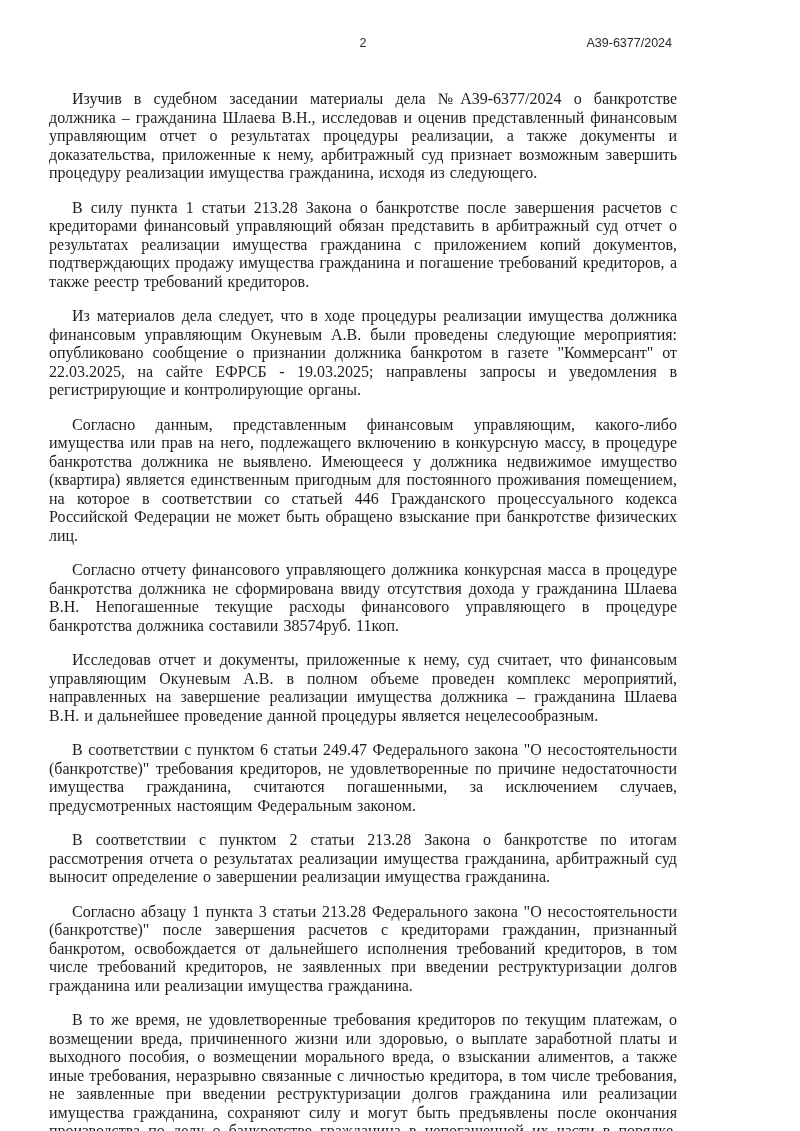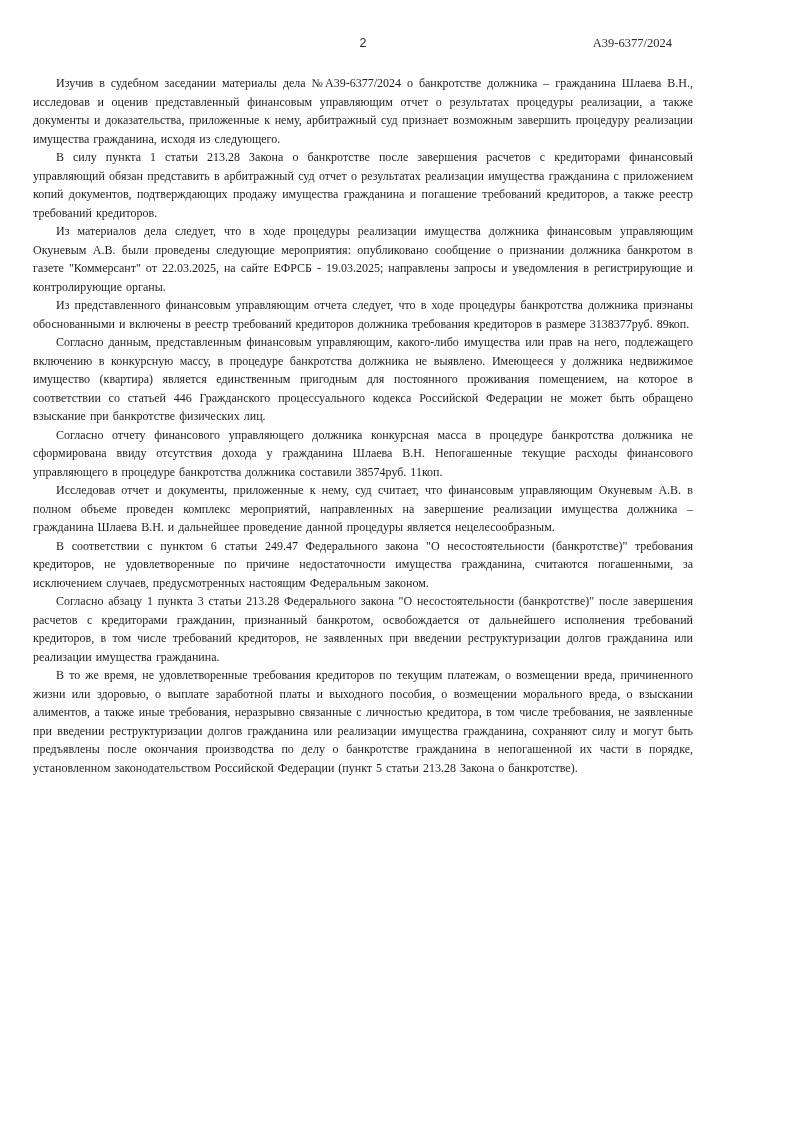--- a/index.html
+++ b/index.html
@@ -28,52 +28,51 @@
   }
   .pagenum {
     position: absolute;
     left: 0;
     width: 726px;
     text-align: center;
   }
   .casenum {
     position: absolute;
     right: 128px;
-    font-family: Liberation Serif, serif;
   }
   .doc-body {
     position: absolute;
     top: 74px;
     left: 33px;
     width: 660px;
   }
   .doc-body p {
-    margin: 0;
-    font-size: 12px;
+    margin: 16px;
+    font-size: 16px;
     line-height: 18.5px;
     text-align: justify;
     text-indent: 23px;
     text-justify: inter-word;
     hyphens: none;
     word-spacing: 1px;
   }
 </style>
 </head>
 <body>
 
 <div class="page">
   <div class="header">
     <span class="pagenum">2</span>
     <span class="casenum">А39-6377/2024</span>
   </div>
   <div class="doc-body">
     <p>Изучив в судебном заседании материалы дела №А39-6377/2024 о банкротстве должника – гражданина Шлаева В.Н., исследовав и оценив представленный финансовым управляющим отчет о результатах процедуры реализации, а также документы и доказательства, приложенные к нему, арбитражный суд признает возможным завершить процедуру реализации имущества гражданина, исходя из следующего.</p>
     <p>В силу пункта 1 статьи 213.28 Закона о банкротстве после завершения расчетов с кредиторами финансовый управляющий обязан представить в арбитражный суд отчет о результатах реализации имущества гражданина с приложением копий документов, подтверждающих продажу имущества гражданина и погашение требований кредиторов, а также реестр требований кредиторов.</p>
     <p>Из материалов дела следует, что в ходе процедуры реализации имущества должника финансовым управляющим Окуневым А.В. были проведены следующие мероприятия: опубликовано сообщение о признании должника банкротом в газете "Коммерсант" от 22.03.2025, на сайте ЕФРСБ - 19.03.2025; направлены запросы и уведомления в регистрирующие и контролирующие органы.</p>
-    <p>Из представленного финансовым управляющим отчета следует, что в ходе процедуры банкротства должника признаны обоснованными и включены в реестр требований кредиторов должника требования кредиторов в размере 3138377руб. 89коп.</p>
     <p>Согласно данным, представленным финансовым управляющим, какого-либо имущества или прав на него, подлежащего включению в конкурсную массу, в процедуре банкротства должника не выявлено. Имеющееся у должника недвижимое имущество (квартира) является единственным пригодным для постоянного проживания помещением, на которое в соответствии со статьей 446 Гражданского процессуального кодекса Российской Федерации не может быть обращено взыскание при банкротстве физических лиц.</p>
     <p>Согласно отчету финансового управляющего должника конкурсная масса в процедуре банкротства должника не сформирована ввиду отсутствия дохода у гражданина Шлаева В.Н. Непогашенные текущие расходы финансового управляющего в процедуре банкротства должника составили 38574руб. 11коп.</p>
     <p>Исследовав отчет и документы, приложенные к нему, суд считает, что финансовым управляющим Окуневым А.В. в полном объеме проведен комплекс мероприятий, направленных на завершение реализации имущества должника – гражданина Шлаева В.Н. и дальнейшее проведение данной процедуры является нецелесообразным.</p>
     <p>В соответствии с пунктом 6 статьи 249.47 Федерального закона "О несостоятельности (банкротстве)" требования кредиторов, не удовлетворенные по причине недостаточности имущества гражданина, считаются погашенными, за исключением случаев, предусмотренных настоящим Федеральным законом.</p>
+    <p>В соответствии с пунктом 2 статьи 213.28 Закона о банкротстве по итогам рассмотрения отчета о результатах реализации имущества гражданина, арбитражный суд выносит определение о завершении реализации имущества гражданина.</p>
     <p>Согласно абзацу 1 пункта 3 статьи 213.28 Федерального закона "О несостоятельности (банкротстве)" после завершения расчетов с кредиторами гражданин, признанный банкротом, освобождается от дальнейшего исполнения требований кредиторов, в том числе требований кредиторов, не заявленных при введении реструктуризации долгов гражданина или реализации имущества гражданина.</p>
     <p>В то же время, не удовлетворенные требования кредиторов по текущим платежам, о возмещении вреда, причиненного жизни или здоровью, о выплате заработной платы и выходного пособия, о возмещении морального вреда, о взыскании алиментов, а также иные требования, неразрывно связанные с личностью кредитора, в том числе требования, не заявленные при введении реструктуризации долгов гражданина или реализации имущества гражданина, сохраняют силу и могут быть предъявлены после окончания производства по делу о банкротстве гражданина в непогашенной их части в порядке, установленном законодательством Российской Федерации (пункт 5 статьи 213.28 Закона о банкротстве).</p>
   </div>
 </div>
 
 </body></html>

